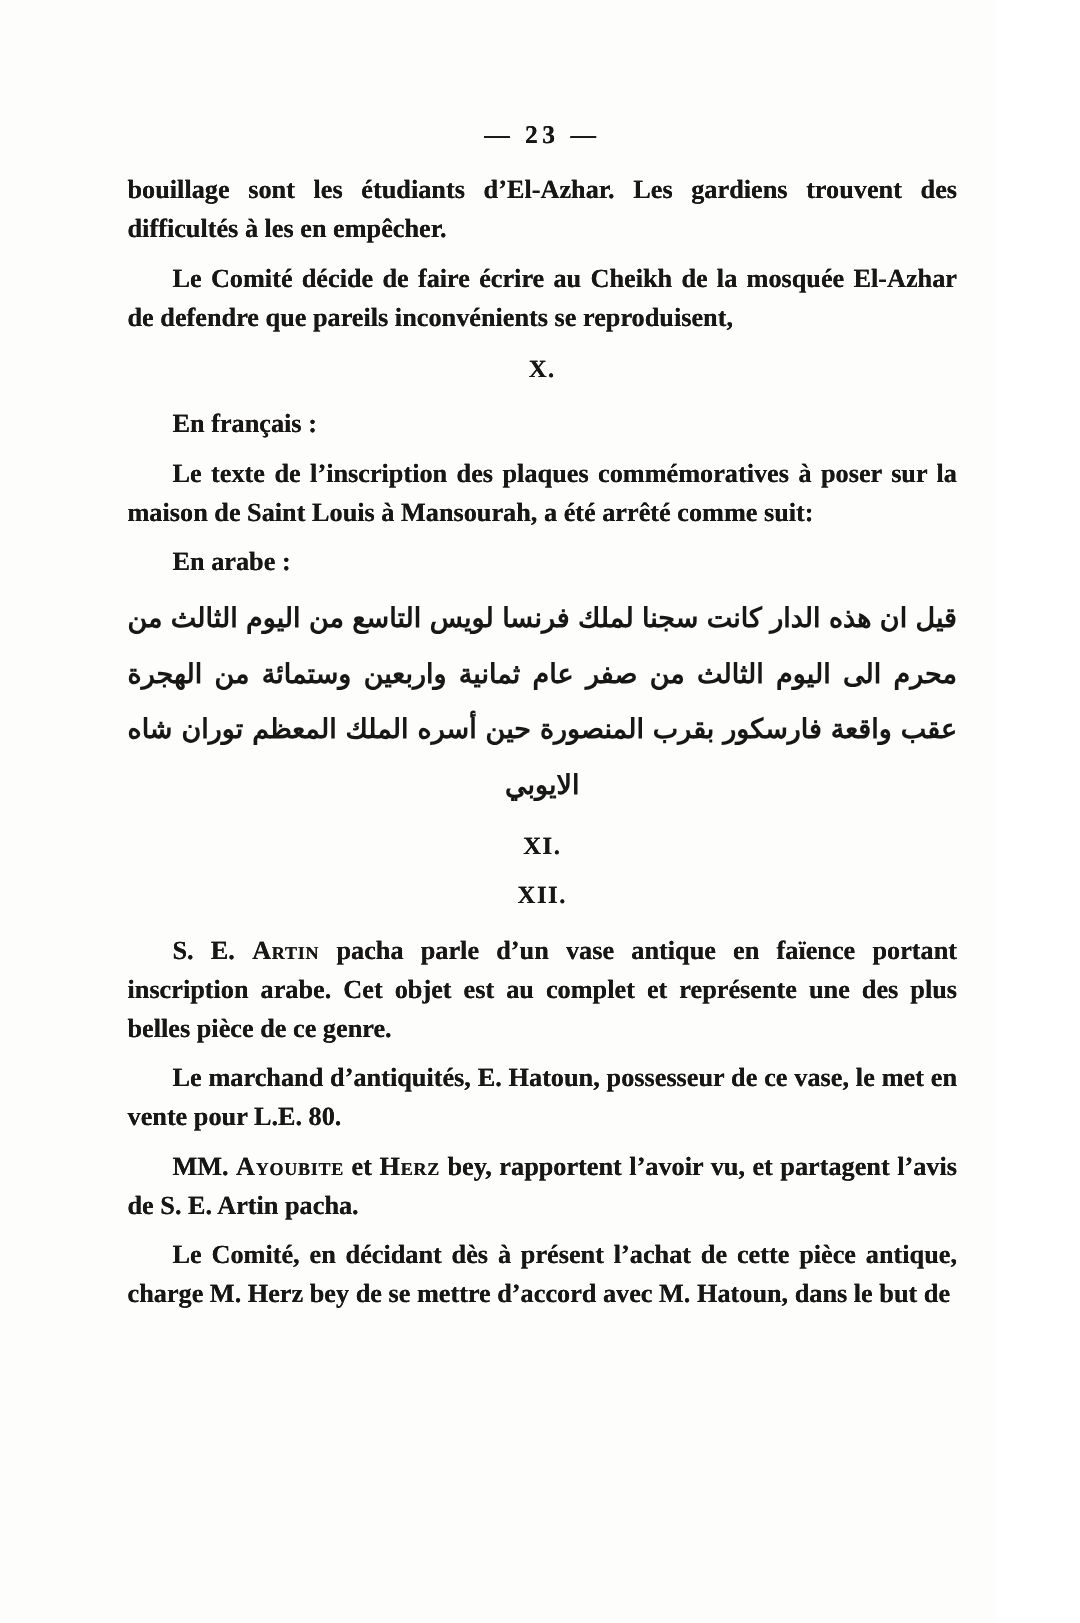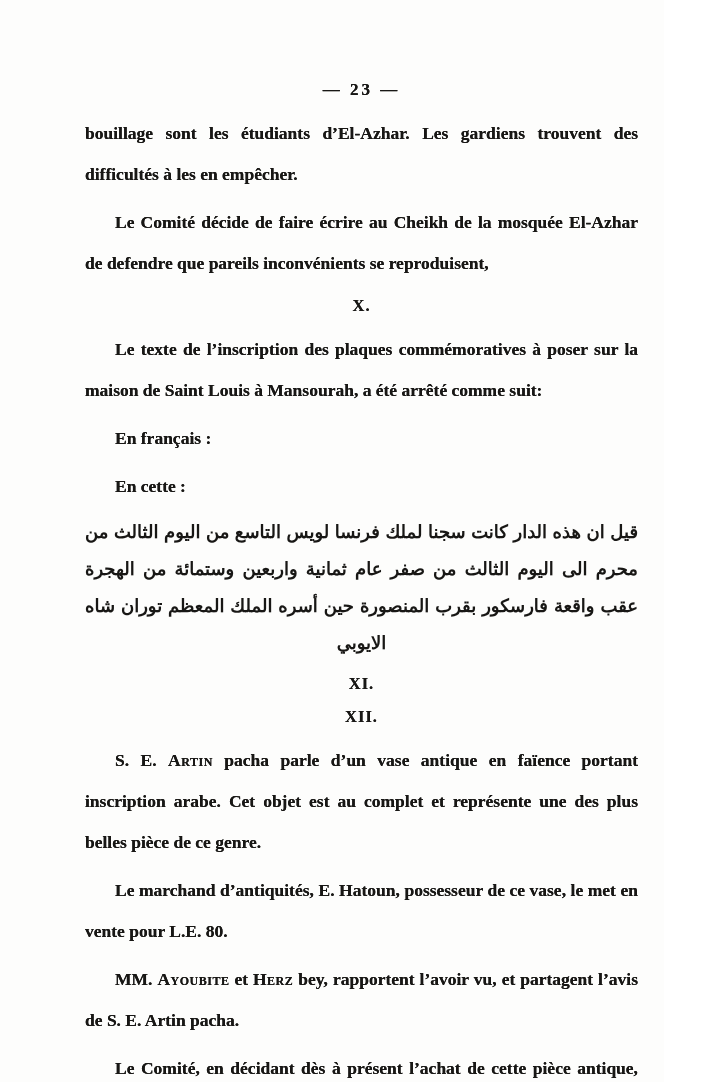--- a/index.html
+++ b/index.html
@@ -26,21 +26,21 @@
     text-align: center;
     font-size: 17px;
     font-weight: bold;
     letter-spacing: 3px;
     margin-bottom: 13px;
     text-shadow: 0 0 0.3px #181715;
   }
   p.body-par {
     margin: 0 0 7px 0;
     font-size: 17.5px;
-    line-height: 41px;
+    line-height: 26px;
     text-align: justify;
     font-weight: bold;
     text-shadow: 0 0 0.2px #181715;
   }
   p.indent { text-indent: 30px; }
   h2.section-heading {
     text-align: center;
     font-size: 16.5px;
     font-weight: bold;
     margin: 12px 0 13px 0;
@@ -70,26 +70,26 @@
   <div class="text-col">
 
     <div class="page-number">— 23 —</div>
 
     <p class="body-par">bouillage sont les étudiants d’El-Azhar. Les gardiens trouvent des difficultés à les en empêcher.</p>
 
     <p class="body-par indent">Le Comité décide de faire écrire au Cheikh de la mosquée El-Azhar de defendre que pareils inconvénients se reproduisent,</p>
 
     <h2 class="section-heading">X.</h2>
 
+    <p class="body-par indent">En français :</p>
+
     <p class="body-par indent">Le texte de l’inscription des plaques commémoratives à poser sur la maison de Saint Louis à Mansourah, a été arrêté comme suit:</p>
 
-    <p class="body-par indent">En français :</p>
 
-
-    <p class="body-par indent">En cette :</p>
+    <p class="body-par indent">En arabe :</p>
 
     <p class="arabic">قيل ان هذه الدار كانت سجنا لملك فرنسا لويس التاسع من اليوم الثالث من محرم الى اليوم الثالث من صفر عام ثمانية واربعين وستمائة من الهجرة عقب واقعة فارسكور بقرب المنصورة حين أسره الملك المعظم توران شاه الايوبي</p>
 
     <h2 class="section-heading">XI.</h2>
 
 
     <h2 class="section-heading">XII.</h2>
 
     <p class="body-par indent"><span>S. E. </span><span class="sc">Artin</span><span> pacha parle d’un vase antique en faïence portant inscription arabe. Cet objet est au complet et représente une des plus belles pièce de ce genre.</span></p>
 

